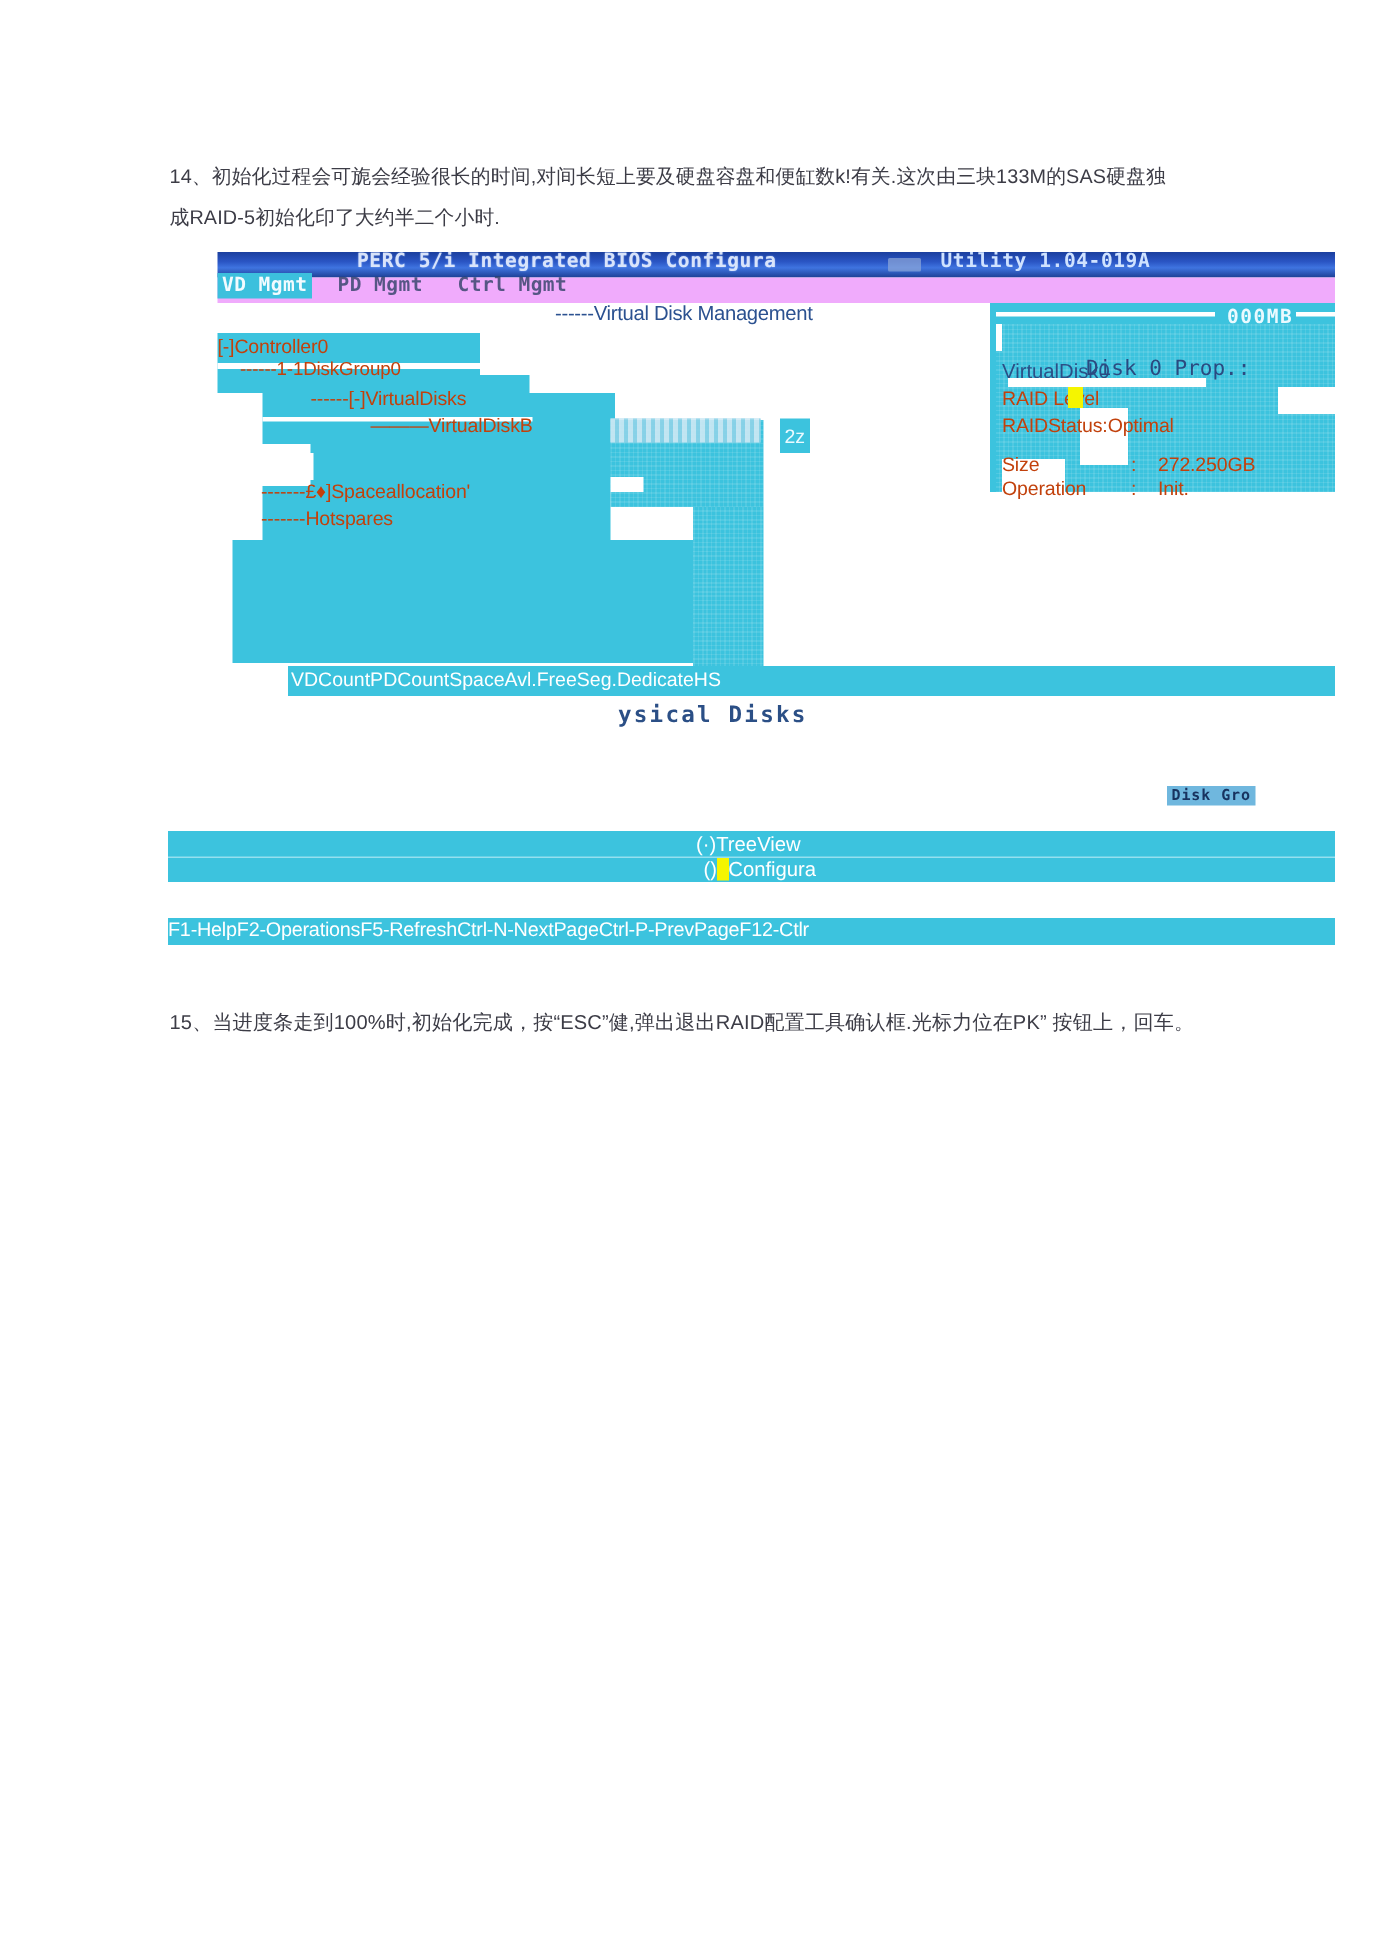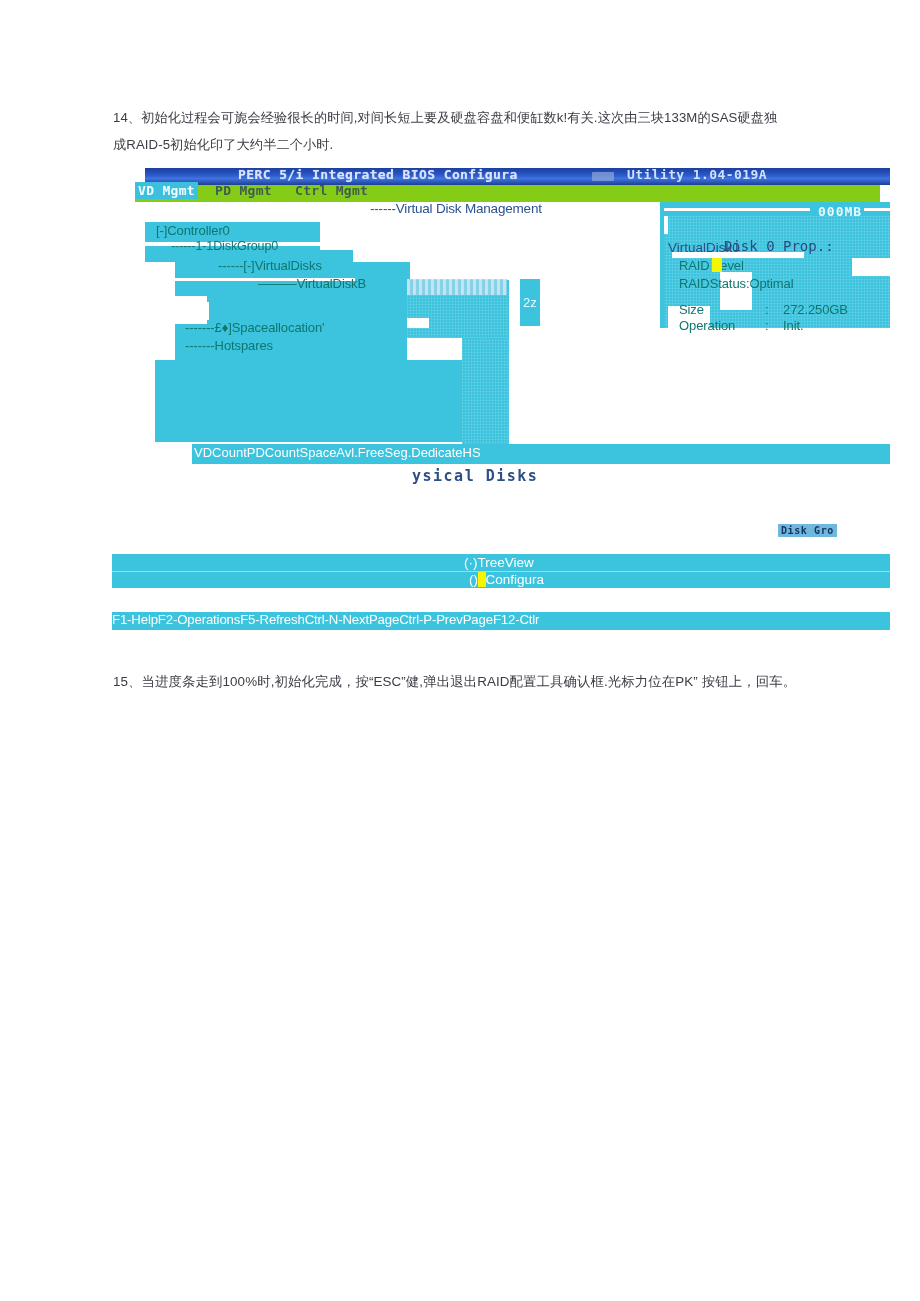--- a/index.html
+++ b/index.html
@@ -56,22 +56,22 @@
     font-weight:bold;font-size:13px;letter-spacing:.4px;
     white-space:nowrap;
   }
   .t-blob{
     position:absolute;left:447px;top:4px;width:22px;height:9px;
     background:#8fa8d8;opacity:.7;border-radius:1px;
   }
 
   
   .bios-menu{
-    position:absolute;left:23px;top:17px;width:745px;height:17px;
-    background:#84cc16;
+    position:absolute;left:33px;top:17px;width:745px;height:17px;
+    background:#f0abfc;
   }
   .bios-menu .m-item{
     position:absolute;top:-2px;
     font-family:"DejaVu Sans Mono","Liberation Mono",monospace;
     font-weight:bold;font-size:13px;letter-spacing:.3px;
     color:#2b3f63;white-space:nowrap;opacity:.78;
   }
   .bios-menu .m-item.sel{
     color:#f2fbff;background:#3cc0dd;padding:1px 3px;top:-3px;opacity:1;
   }
@@ -85,25 +85,24 @@
     position:absolute;
     background:
       repeating-linear-gradient(0deg,rgba(255,255,255,.10) 0 1px,transparent 1px 3px),
       repeating-linear-gradient(90deg,rgba(255,255,255,.10) 0 1px,transparent 1px 3px),
       #3cc3de;
   }
   .wh{position:absolute;background:#ffffff;}
 
   .lbl{
     position:absolute;
-    color:#0f766e;
+    color:#c2410c;
     font-size:13px;
     white-space:nowrap;
     letter-spacing:-.1px;
-    padding-left:11px;
   }
 
   .hl-yellow{position:absolute;background:#f5f500;}
 
   
   .vdm{
     position:absolute;left:258px;top:33px;
     color:#2b5190;font-size:13.5px;white-space:nowrap;letter-spacing:-.2px;
   }
 
@@ -172,21 +171,21 @@
   .progress-seg{
     position:absolute;
     background:
       repeating-linear-gradient(90deg,#cfe9f4 0 3px,#8fd3e8 3px 6px),
       #a9dced;
     opacity:.9;
   }
   .tag2z{
     position:absolute;
     background:#3cc3de;color:#eafaff;font-size:13px;
-    padding:16px 3px;white-space:nowrap;
+    padding:4px 3px;white-space:nowrap;
   }
 </style>
 </head>
 <body>
 
 <div class="doc-para p14-l1">14、初始化过程会可旎会经验很长的时间,对间长短上要及硬盘容盘和便缸数k!有关.这次由三块133M的SAS硬盘独</div>
 <div class="doc-para p14-l2">成RAID-5初始化印了大约半二个小时.</div>
 <div class="doc-para p15">15、当进度条走到100%时,初始化完成，按“ESC”健,弹出退出RAID配置工具确认框.光标力位在PK” 按钮上，回车。</div>
 
 <div id="bios">

